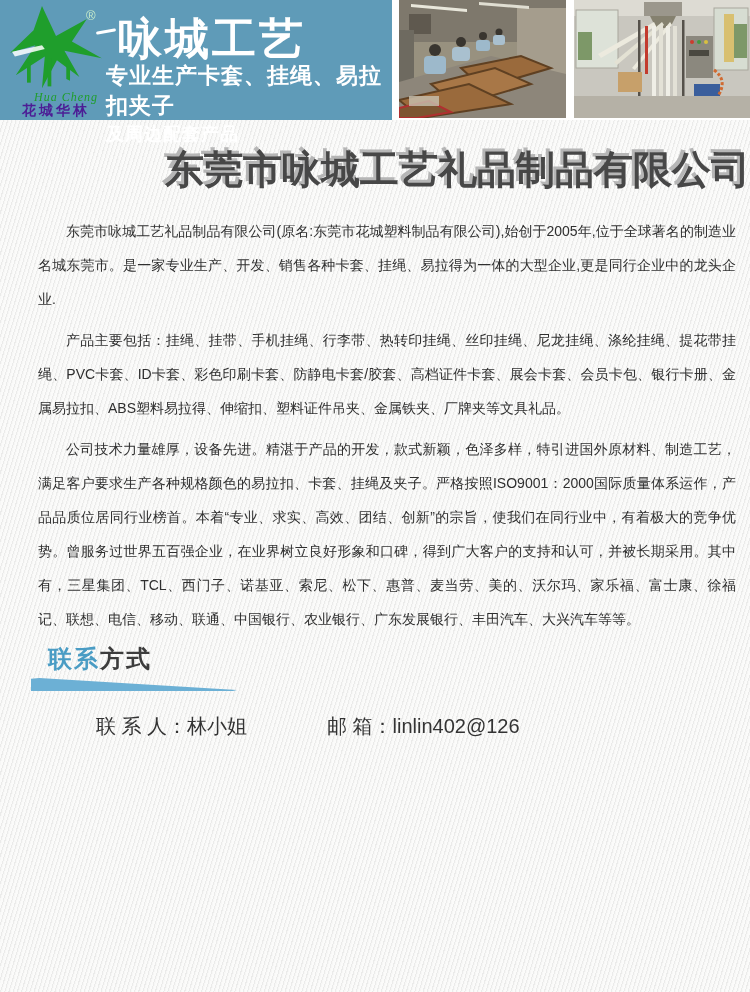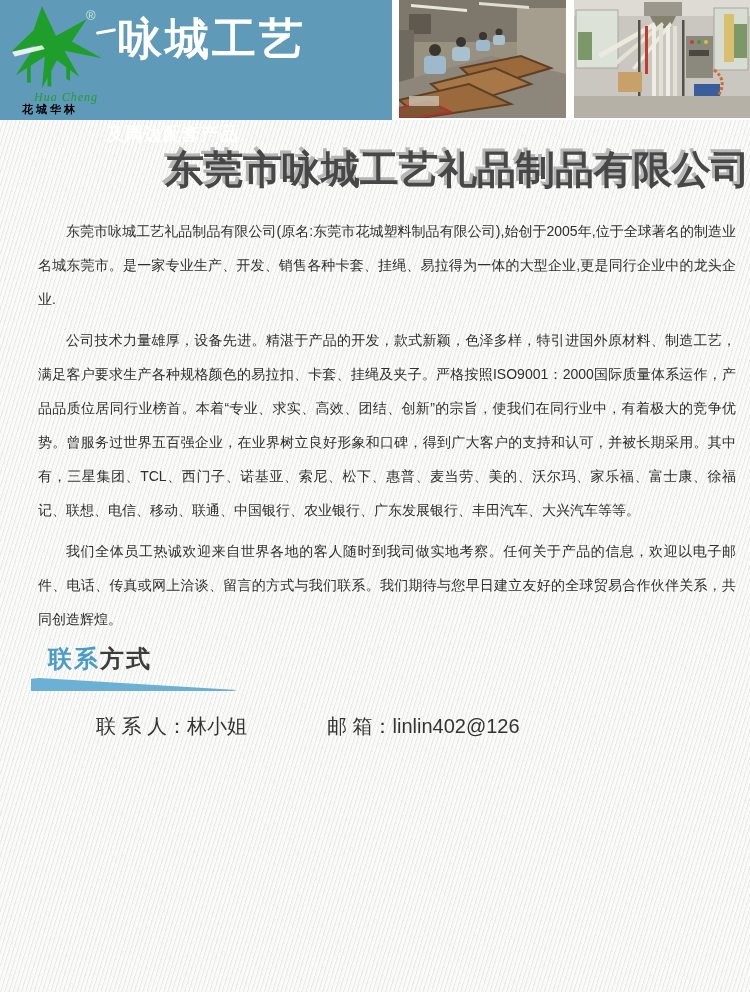--- a/index.html
+++ b/index.html
@@ -17,21 +17,21 @@
         #f7f7f6 3px, #f7f7f6 4px);
   }
 
   
   .banner { position: absolute; left:0; top:0; width:750px; height:120px; background:#ffffff; }
   .brand-block { position:absolute; left:0; top:0; width:392px; height:120px; background:#5f9bb8; }
   .logo-svg { position:absolute; left:4px; top:6px; width:104px; height:86px; }
   .logo-reg { position:absolute; left:86px; top:8px; font-size:13px; color:#c9ecca; }
   .logo-dash { position:absolute; left:96px; top:30px; width:20px; height:3px; background:#ffffff; transform:rotate(-10deg); border-radius:2px; }
   .logo-script { position:absolute; left:28px; top:90px; font-size:12px; font-style:italic; color:#1f9e2c; font-family:"Liberation Serif", serif; letter-spacing:1px;margin-left:6px; }
-  .logo-cn { position:absolute; left:22px; top:102px; font-size:11px; font-weight:bold; color:#000000; letter-spacing:3px; }
+  .logo-cn { position:absolute; left:22px; top:102px; font-size:14px; font-weight:bold; color:#4c1d95; letter-spacing:3px; }
   .brand-title { position:absolute; left:118px; top:10px; font-size:44px; font-weight:bold; color:#ffffff; letter-spacing:3px; }
   .brand-sub1 { position:absolute; left:106px; top:61px; font-size:22px; font-weight:bold; color:#ffffff; letter-spacing:1px; }
   .brand-sub2 { position:absolute; left:106px; top:92px; font-size:18px; font-weight:bold; color:#ffffff; letter-spacing:1px;margin-top:30px; }
   .photo { position:absolute; top:0; height:118px; overflow:hidden; }
   .photo1 { left:399px; width:167px; }
   .photo2 { left:574px; width:176px; }
   .photo svg { display:block; width:100%; height:100%; }
 
   
   .company-title {
@@ -76,20 +76,21 @@
           <polygon points="24,60 28,60 28,82 24,82"></polygon>
           <polygon points="66,58 70,60 70,80 66,78"></polygon>
         </g>
         <polygon points="8,49 40,42 43,46 11,54" fill="#ffffff" opacity="0.85"></polygon>
       </svg>
       <span class="logo-reg">®</span>
       <div class="logo-dash"></div>
       <div class="logo-script">Hua Cheng</div>
       <div class="logo-cn">花城华林</div>
       <div class="brand-title">咏城工艺</div>
+      <div class="brand-sub1">专业生产卡套、挂绳、易拉扣夹子</div>
       <div class="brand-sub2">及周边配套产品</div>
     </div>
 
     <div class="photo photo1">
       <svg viewBox="0 0 167 118" preserveAspectRatio="none">
         <rect width="167" height="118" fill="#98917f"></rect>
         <rect width="167" height="42" fill="#7e786c"></rect>
         <rect x="118" y="8" width="49" height="66" fill="#a59d8d"></rect>
         <polygon points="12,4 68,9 68,12 12,7" fill="#e9e7db"></polygon>
         <polygon points="80,2 130,6 130,9 80,5" fill="#e0ded2"></polygon>
@@ -144,22 +145,22 @@
         <path d="M140,70 q14,10 4,26" stroke="#d06a30" stroke-width="3" fill="none" stroke-dasharray="3,2"></path>
       </svg>
     </div>
   </header>
 
   <main style="position:absolute; left:0; top:120px; width:750px;">
     <h1 class="company-title">东莞市咏城工艺礼品制品有限公司</h1>
 
     <div class="content">
       <p>东莞市咏城工艺礼品制品有限公司(原名:东莞市花城塑料制品有限公司),始创于2005年,位于全球著名的制造业名城东莞市。是一家专业生产、开发、销售各种卡套、挂绳、易拉得为一体的大型企业,更是同行企业中的龙头企业.</p>
+      <p>产品主要包括：挂绳、挂带、手机挂绳、行李带、热转印挂绳、丝印挂绳、尼龙挂绳、涤纶挂绳、提花带挂绳、PVC卡套、ID卡套、彩色印刷卡套、防静电卡套/胶套、高档证件卡套、展会卡套、会员卡包、银行卡册、金属易拉扣、ABS塑料易拉得、伸缩扣、塑料证件吊夹、金属铁夹、厂牌夹等文具礼品。</p>
       <p>公司技术力量雄厚，设备先进。精湛于产品的开发，款式新颖，色泽多样，特引进国外原材料、制造工艺，满足客户要求生产各种规格颜色的易拉扣、卡套、挂绳及夹子。严格按照ISO9001：2000国际质量体系运作，产品品质位居同行业榜首。本着“专业、求实、高效、团结、创新”的宗旨，使我们在同行业中，有着极大的竞争优势。曾服务过世界五百强企业，在业界树立良好形象和口碑，得到广大客户的支持和认可，并被长期采用。其中有，三星集团、TCL、西门子、诺基亚、索尼、松下、惠普、麦当劳、美的、沃尔玛、家乐福、富士康、徐福记、联想、电信、移动、联通、中国银行、农业银行、广东发展银行、丰田汽车、大兴汽车等等。</p>
-      <p>我们全体员工热诚欢迎来自世界各地的客人随时到我司做实地考察。任何关于产品的信息，欢迎以电子邮件、电话、传真或网上洽谈、留言的方式与我们联系。我们期待与您早日建立友好的全球贸易合作伙伴关系，共同创造辉煌。</p>
     </div>
 
     <section>
       <h2 class="contact-heading"><span class="hl">联系</span><span>方式</span></h2>
       <div class="wedge"></div>
 
       <div class="contact-rows">
         <div class="crow">
           <span class="left">联 系 人：林小姐</span><span class="right">邮  箱：linlin402@126</span>
         </div>

